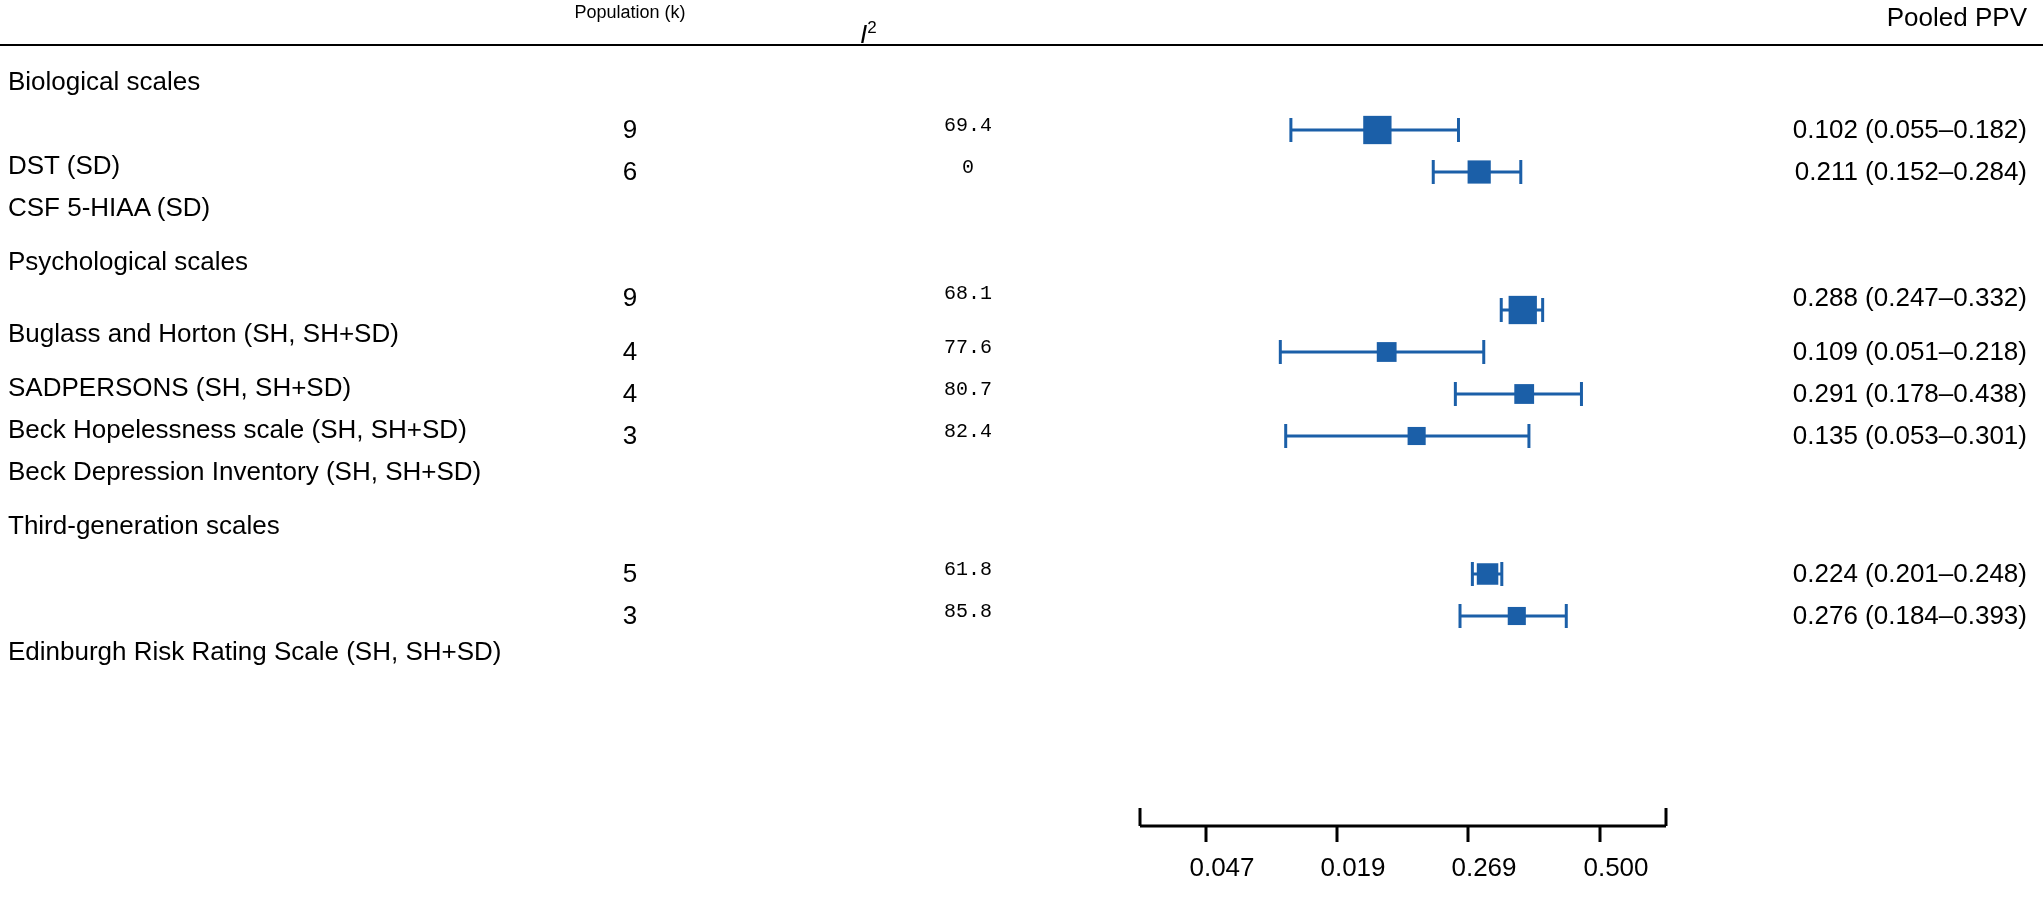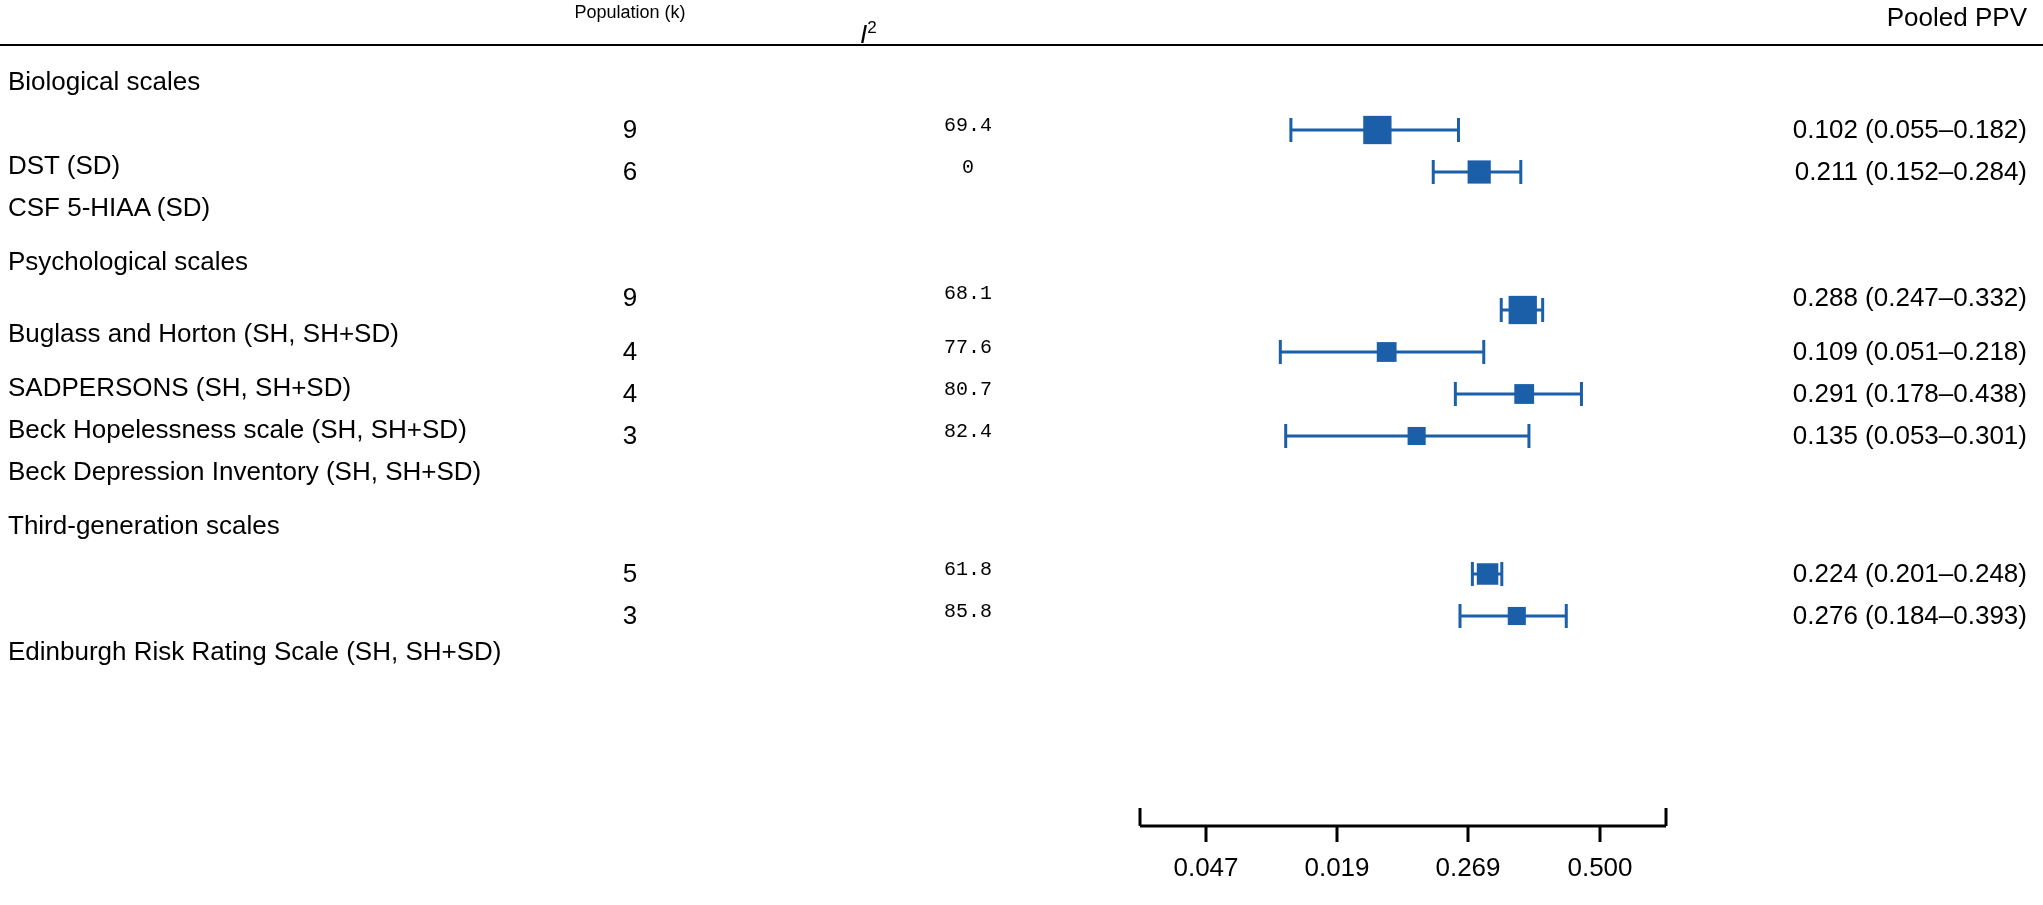--- a/index.html
+++ b/index.html
@@ -118,20 +118,21 @@
     position: absolute;
     left: 0; top: 852px;
     width: 2043px;
     height: 40px;
   }
   .axis-labels span {
     position: absolute;
     font-size: 26px;
     transform: translateX(-50%);
     white-space: nowrap;
+    margin-left: 16px;
   }
 </style>
 </head>
 <body>
 
 <div class="forest">
 
   <div class="header">
     <div class="h-pop">Population (k)</div>
     <div class="h-i2"><span>I</span><sup>2</sup></div>

